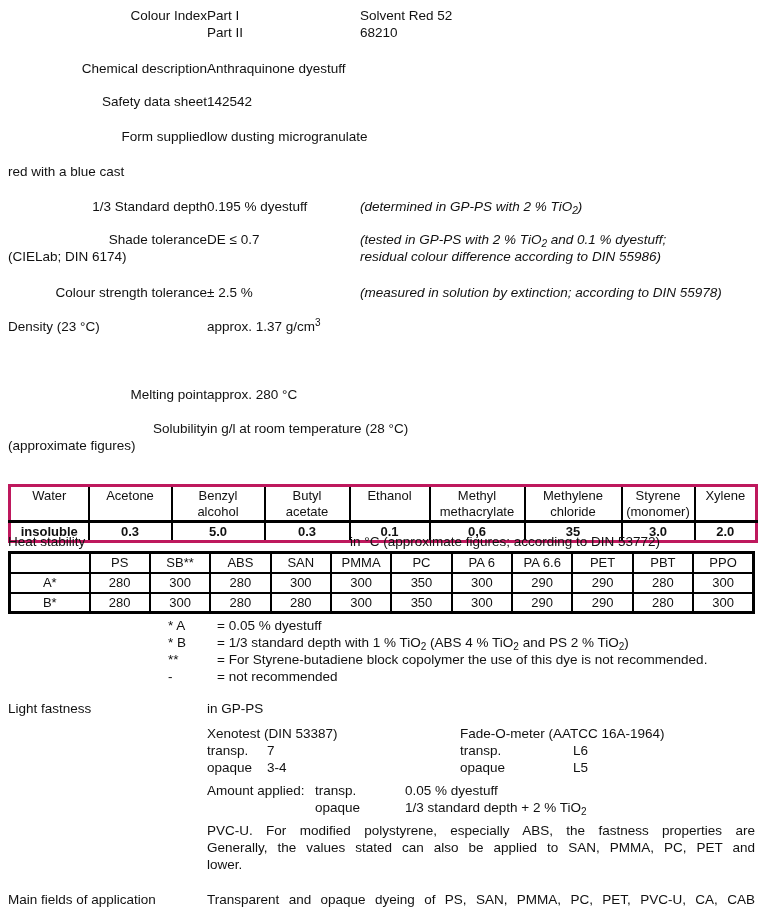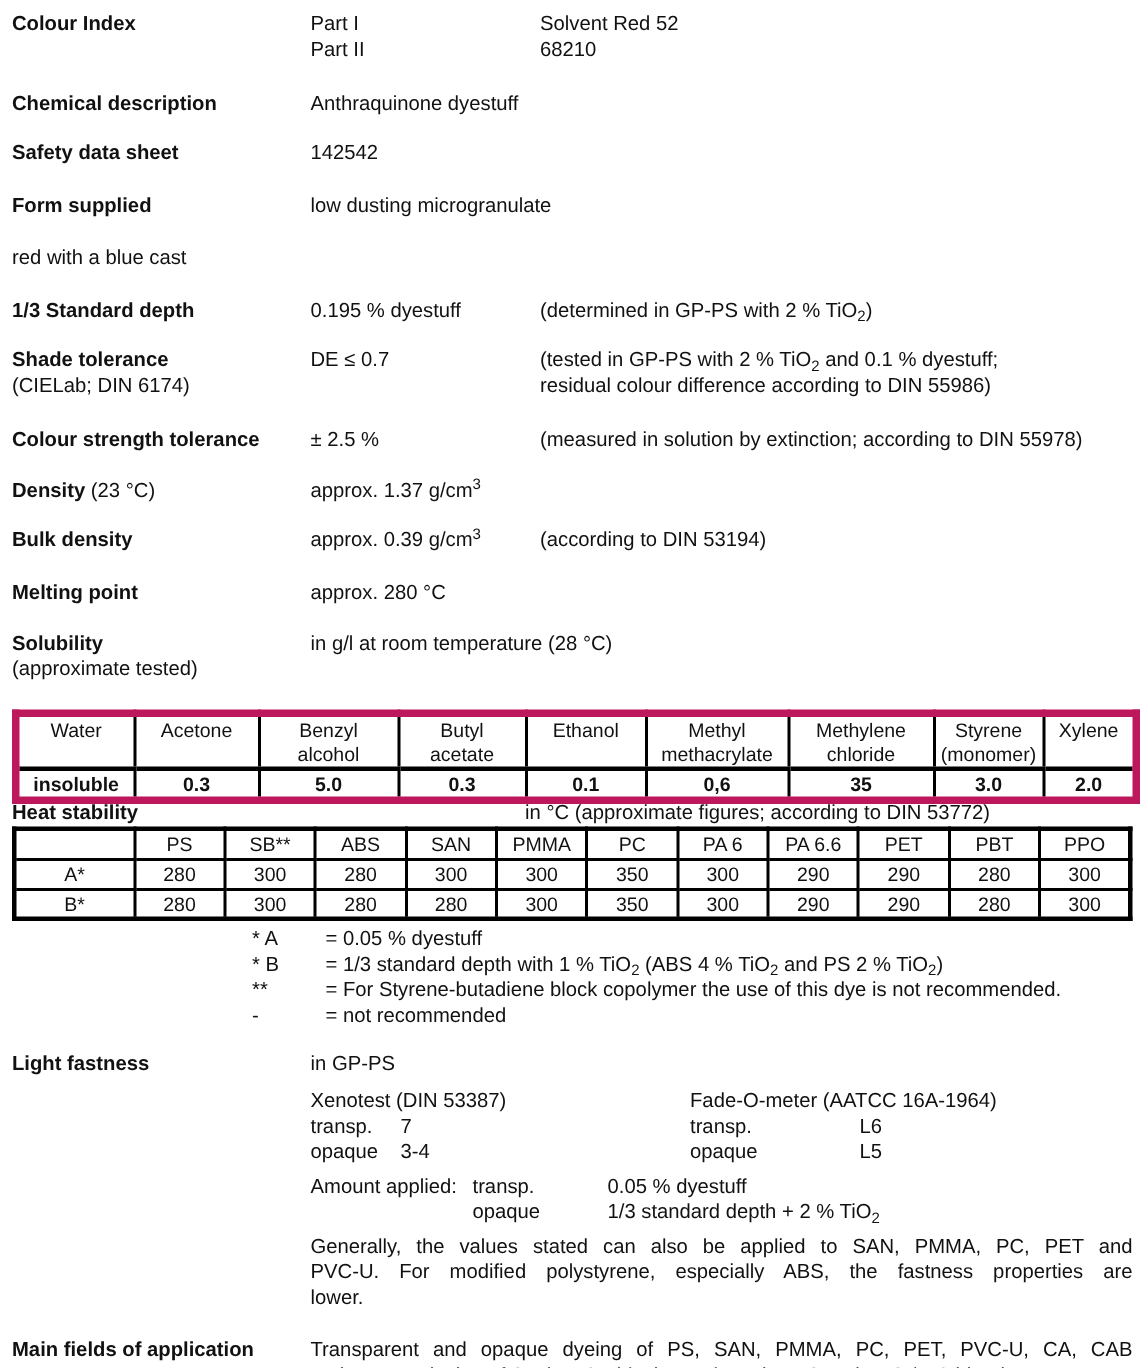--- a/index.html
+++ b/index.html
@@ -8,28 +8,28 @@
     background:#ffffff; color:#111;
     font-family:"Liberation Sans", sans-serif;
     font-size:13.5px; line-height:17px;
     position:relative; overflow:hidden;
   }
   .page { position:absolute; inset:0; }
   .row { position:absolute; left:8px; right:8px; display:flex; }
   .c1 { width:199px; flex:none; }
   .c2 { width:153px; flex:none; white-space:nowrap; }
   .c3 { flex:1; }
-  .lbl { font-weight:bold; }
-  .note { }
+  .lbl { font-weight:normal;text-align:right; }
+  .note { font-style:italic; }
   .abs { position:absolute; white-space:nowrap; }
   sub.s2 { font-size:10px; line-height:0; vertical-align:baseline; position:relative; top:3px; }
   sup.s3 { font-size:10px; line-height:0; vertical-align:baseline; position:relative; top:-5px; }
   table { border-collapse:collapse; table-layout:fixed; position:absolute; left:8px; width:747px; font-size:13px; text-align:center; }
   th, td { border:2px solid #000; font-weight:normal; padding:0 2px; }
-  table.sol { top:473px; border:5px solid #be185d; }
+  table.sol { top:484px; border:3px solid #be185d; }
   table.sol thead th { height:36px; vertical-align:top; white-space:pre-line; line-height:16px; padding-top:1px; border-bottom:3px solid #000; }
   table.sol tbody td { height:16px;font-weight:bold; }
   table.heat { top:551px; border:3px solid #000; }
   table.heat th, table.heat td { height:20px; }
   .fn { position:absolute; left:168px; display:flex; white-space:nowrap; }
   .fn-marker { width:49px; flex:none; }
   .para { position:absolute; left:207px; width:548px; }
   .jline { text-align:justify; text-align-last:justify; }
 </style>
 </head>
@@ -94,35 +94,30 @@
     <div class="c1 lbl">Colour strength tolerance</div>
     <div class="c2">± 2.5 %</div>
     <div class="c3 note">(measured in solution by extinction; according to DIN 55978)</div>
   </div>
 
   <div class="row" style="top:318px">
     <div class="c1"><span class="lbl">Density</span><span> (23 °C)</span></div>
     <div class="c2"><span>approx. 1.37 g/cm</span><sup class="s3">3</sup></div>
   </div>
 
-  <div class="row" style="top:351px">
-    <div class="c1 lbl">Bulk density</div>
-    <div class="c2"><span>approx. 0.39 g/cm</span><sup class="s3">3</sup></div>
-    <div class="c3 note">(according to DIN 53194)</div>
-  </div>
 
   <div class="row" style="top:386px">
     <div class="c1 lbl">Melting point</div>
     <div class="c2">approx. 280 °C</div>
   </div>
 
   <div class="row" style="top:420px">
     <div class="c1">
       <div class="lbl">Solubility</div>
-      <div>(approximate tested)</div>
+      <div>(approximate figures)</div>
     </div>
     <div class="c2">in g/l at room temperature (28 °C)</div>
   </div>
 
   <table class="sol">
     <colgroup>
       <col style="width:79px">
         <col style="width:83px">
         <col style="width:93px">
         <col style="width:85px">
@@ -253,22 +248,22 @@
   <div class="abs" style="left:460px; top:759px">opaque</div>
   <div class="abs" style="left:573px; top:759px">L5</div>
 
   <div class="abs" style="left:207px; top:782px">Amount applied:</div>
   <div class="abs" style="left:315px; top:782px">transp.</div>
   <div class="abs" style="left:405px; top:782px">0.05 % dyestuff</div>
   <div class="abs" style="left:315px; top:799px">opaque</div>
   <div class="abs" style="left:405px; top:799px"><span>1/3 standard depth + 2 % TiO</span><sub class="s2">2</sub></div>
 
   <div class="para" style="top:822px">
+    <div class="jline">PVC-U. For modified polystyrene, especially ABS, the fastness properties are</div>
     <div class="jline">Generally, the values stated can also be applied to SAN, PMMA, PC, PET and</div>
-    <div class="jline">PVC-U. For modified polystyrene, especially ABS, the fastness properties are</div>
     <div>lower.</div>
   </div>
 
   <div class="abs lbl" style="left:8px; top:891px">Main fields of application</div>
   <div class="para" style="top:891px">
     <div class="jline">Transparent and opaque dyeing of PS, SAN, PMMA, PC, PET, PVC-U, CA, CAB</div>
     <div>and opaque dyeing of SB (not SB block copolymer), ABS and ABS / PC blends</div>
   </div>
 
 </div>

